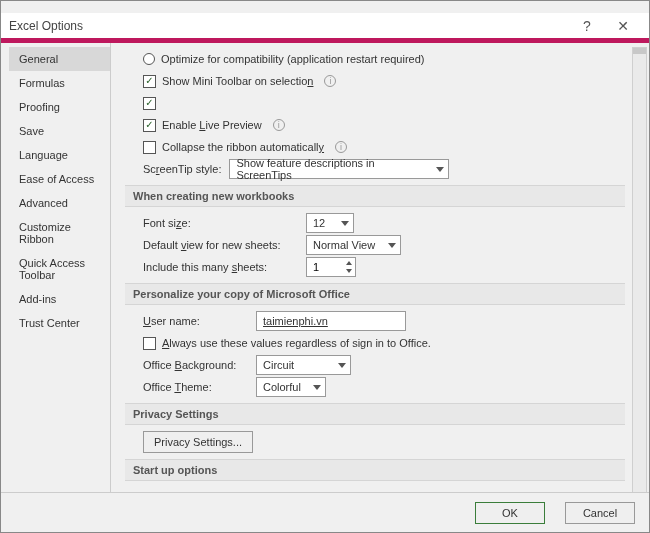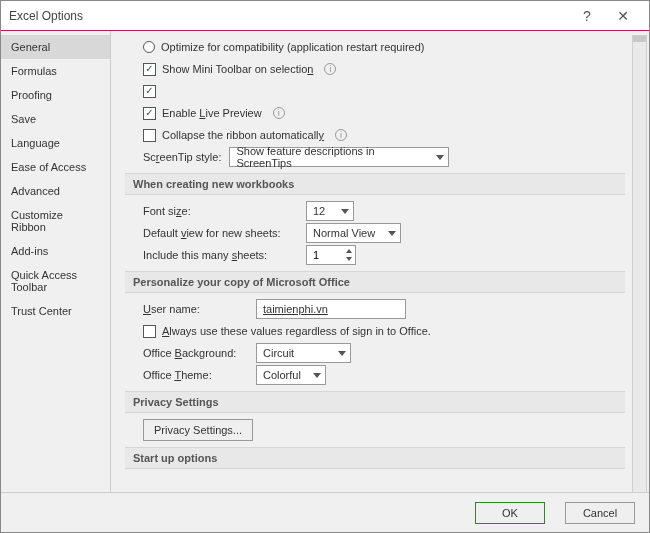--- a/index.html
+++ b/index.html
@@ -1,22 +1,22 @@
 <!DOCTYPE html>
 <html><head>
 <meta charset="utf-8">
 <style>
 * { box-sizing: border-box; font-family: "Segoe UI", Tahoma, sans-serif; font-size: 11px; }
 body { margin: 0; background: #e6e6e6; width: 650px; height: 533px; overflow: hidden; }
 .dialog { width: 650px; height: 533px; background: #f0f0f0; border: 1px solid #888; display: flex; flex-direction: column; }
-.titlebar { height: 30px; background: #fff; display: flex; align-items: center; padding: 0 8px; border-bottom: 1px solid #be185d; }
+.titlebar { height: 30px; background: #fff; display: flex; align-items: center; padding: 0 8px; border-bottom: 5px solid #be185d; margin-top: 12px; }
 .titlebar .title { flex: 1; font-size: 12px; color: #444; }
 .titlebar .tb-btn { width: 36px; height: 28px; display: flex; align-items: center; justify-content: center; color: #555; font-size: 14px; }
 .content { flex: 1; display: flex; overflow: hidden; }
-.sidebar { width: 110px; background: #f0f0f0; border-right: 1px solid #ccc; padding-top: 4px; }
+.sidebar { width: 110px; background: #f0f0f0; border-right: 1px solid #ccc; padding-top: 4px; padding-left: 8px; }
 .side-item { padding: 6px 10px; color: #333; cursor: default; }
 .side-item.selected { background: #d8d8d8; }
 .main { flex: 1; overflow: hidden; position: relative; padding: 4px 24px 4px 14px; background: #f0f0f0; }
 .scrollbar { position: absolute; right: 2px; top: 4px; width: 15px; height: 490px; background: #eaeaea; border: 1px solid #cfcfcf; }
 .scroll-thumb { position: absolute; top: 0; left: 0; width: 13px; height: 6px; background: #c8c8c8; }
 .row { display: flex; align-items: center; margin: 2px 0 2px 18px; min-height: 20px; }
 .chk { width: 13px; height: 13px; border: 1px solid #555; background: #fff; display: inline-flex; align-items: center; justify-content: center; margin-right: 6px; flex-shrink: 0; }
 .chk.checked::after { content: "✓"; font-size: 10px; color: #2a612a; line-height: 1; }
 .radio { width: 12px; height: 12px; border: 1px solid #555; border-radius: 50%; background: #fff; display: inline-block; margin-right: 6px; flex-shrink: 0; }
 .undl { text-decoration: underline; }
@@ -50,22 +50,22 @@
 
     <div class="sidebar">
       <div class="side-item selected">General</div>
       <div class="side-item">Formulas</div>
       <div class="side-item">Proofing</div>
       <div class="side-item">Save</div>
       <div class="side-item">Language</div>
       <div class="side-item">Ease of Access</div>
       <div class="side-item">Advanced</div>
       <div class="side-item">Customize Ribbon</div>
+      <div class="side-item">Quick Access Toolbar</div>
       <div class="side-item">Add-ins</div>
-      <div class="side-item">Quick Access Toolbar</div>
       <div class="side-item">Trust Center</div>
     </div>
 
     <div class="main">
 
       <div class="row">
         <span class="radio"></span>
         <span class="label">Optimize for compatibility (application restart required)</span>
       </div>
       <div class="row">

